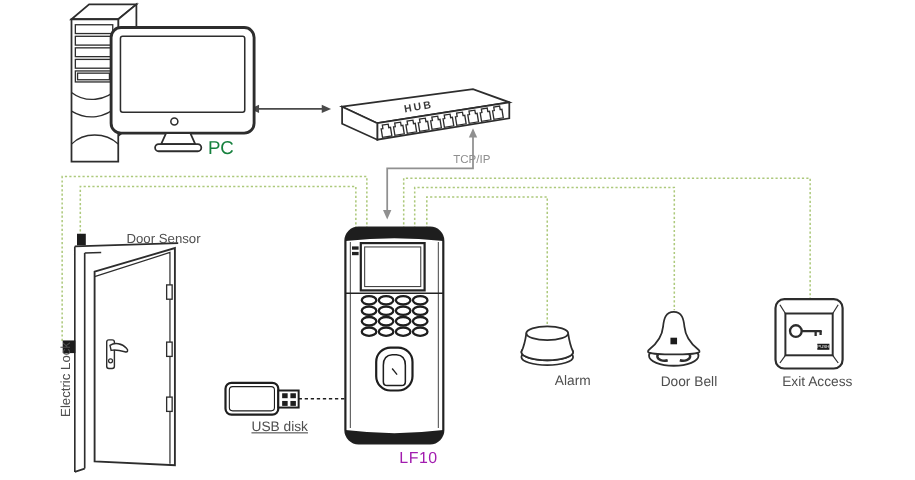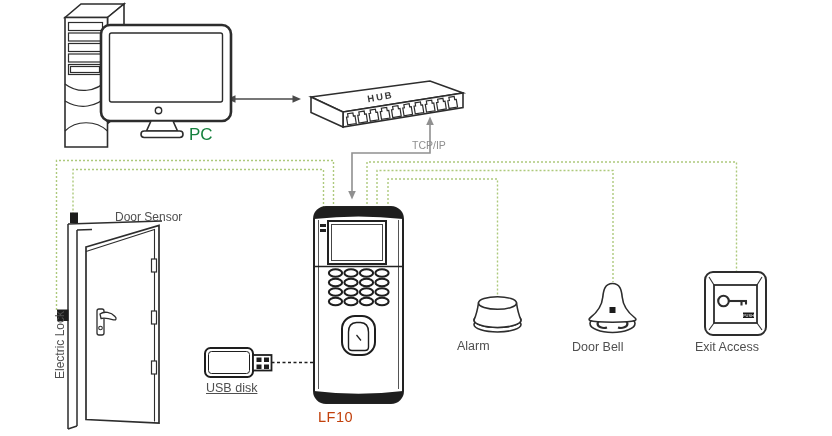--- a/index.html
+++ b/index.html
@@ -1,23 +1,23 @@
 <!DOCTYPE html>
 <html><head>
 <meta charset="utf-8">
 <style>
   html,body{margin:0;padding:0;background:#fff;}
   #stage{position:relative;width:832px;height:436px;background:#fff;overflow:hidden;
          font-family:"Liberation Sans",sans-serif;}
   svg{position:absolute;left:0;top:0;}
   .label{position:absolute;color:#4f4f4f;font-size:12.5px;line-height:1.1;white-space:nowrap;}
-  .label.center{text-align:left;}
+  .label.center{text-align:right;}
   #tcpip-label{color:#8f8f8f;font-size:10.5px;}
   #pc-label{font-size:17px;color:#15803d;}
-  #lf10-label{font-size:14.5px;color:#c2410c;letter-spacing:.5px;}
+  #lf10-label{font-size:14.5px;color:#a21caf;letter-spacing:.5px;}
   #electric-lock-label{transform:rotate(-90deg);transform-origin:top left;font-size:12px;}
   #logo{position:absolute;left:110px;top:60px;width:112px;display:flex;align-items:center;
         justify-content:center;gap:1px;font-size:11.5px;font-weight:bold;color:#55565a;}
   #logo .bio{color:#8cc63f;}
   #logo .sp{width:3px;}
 </style>
 </head>
 <body>
 <div id="stage">
 

